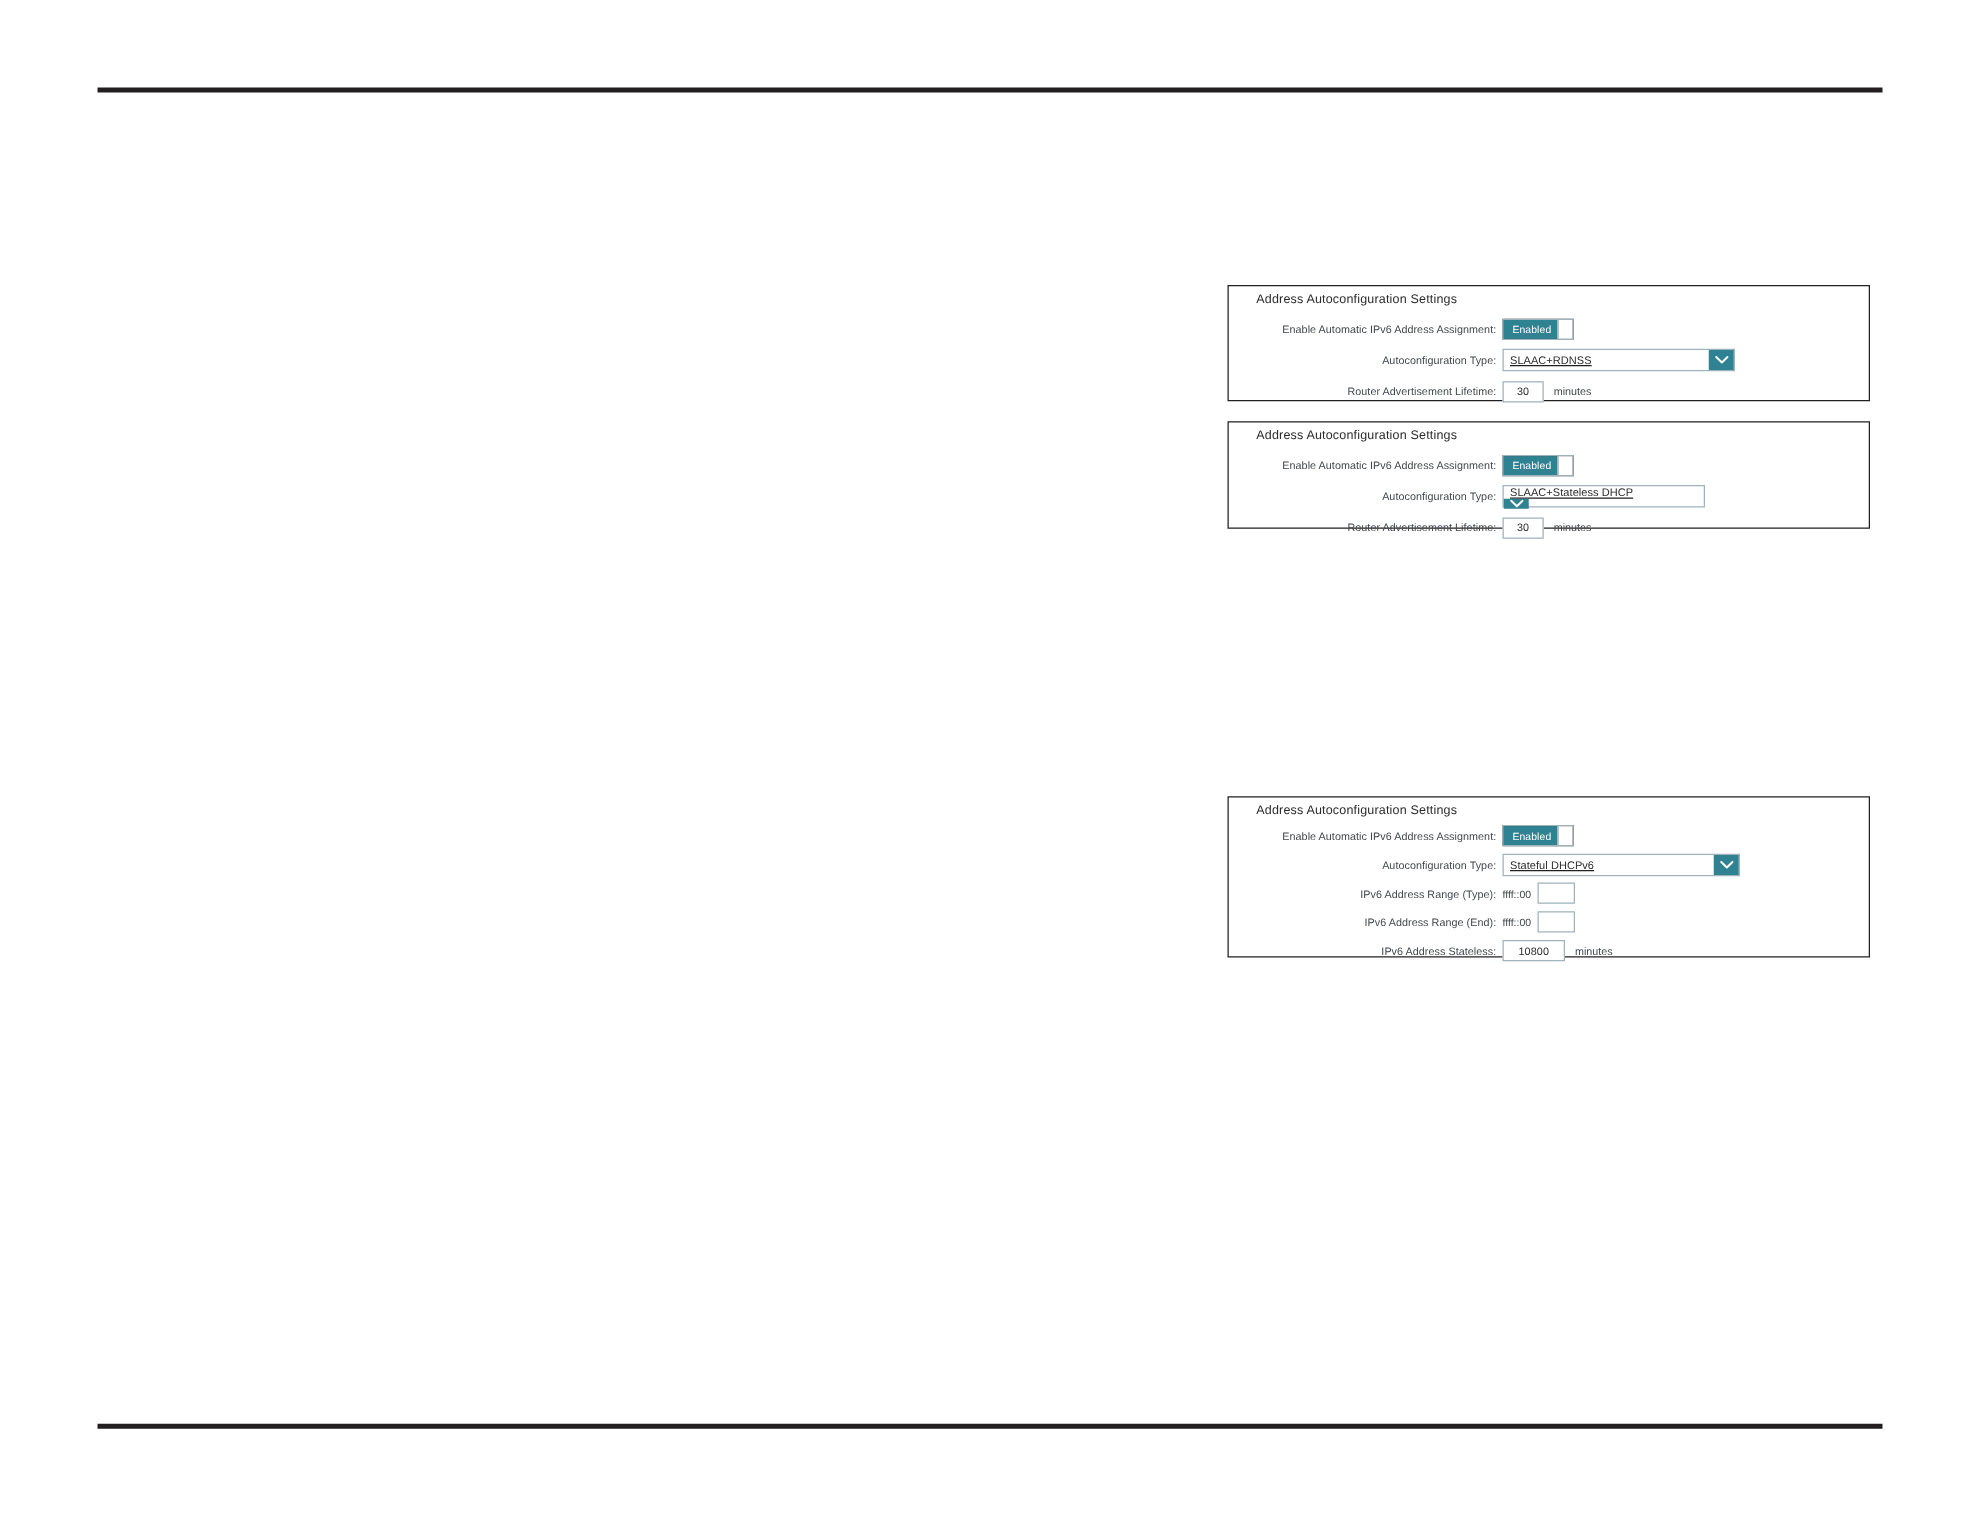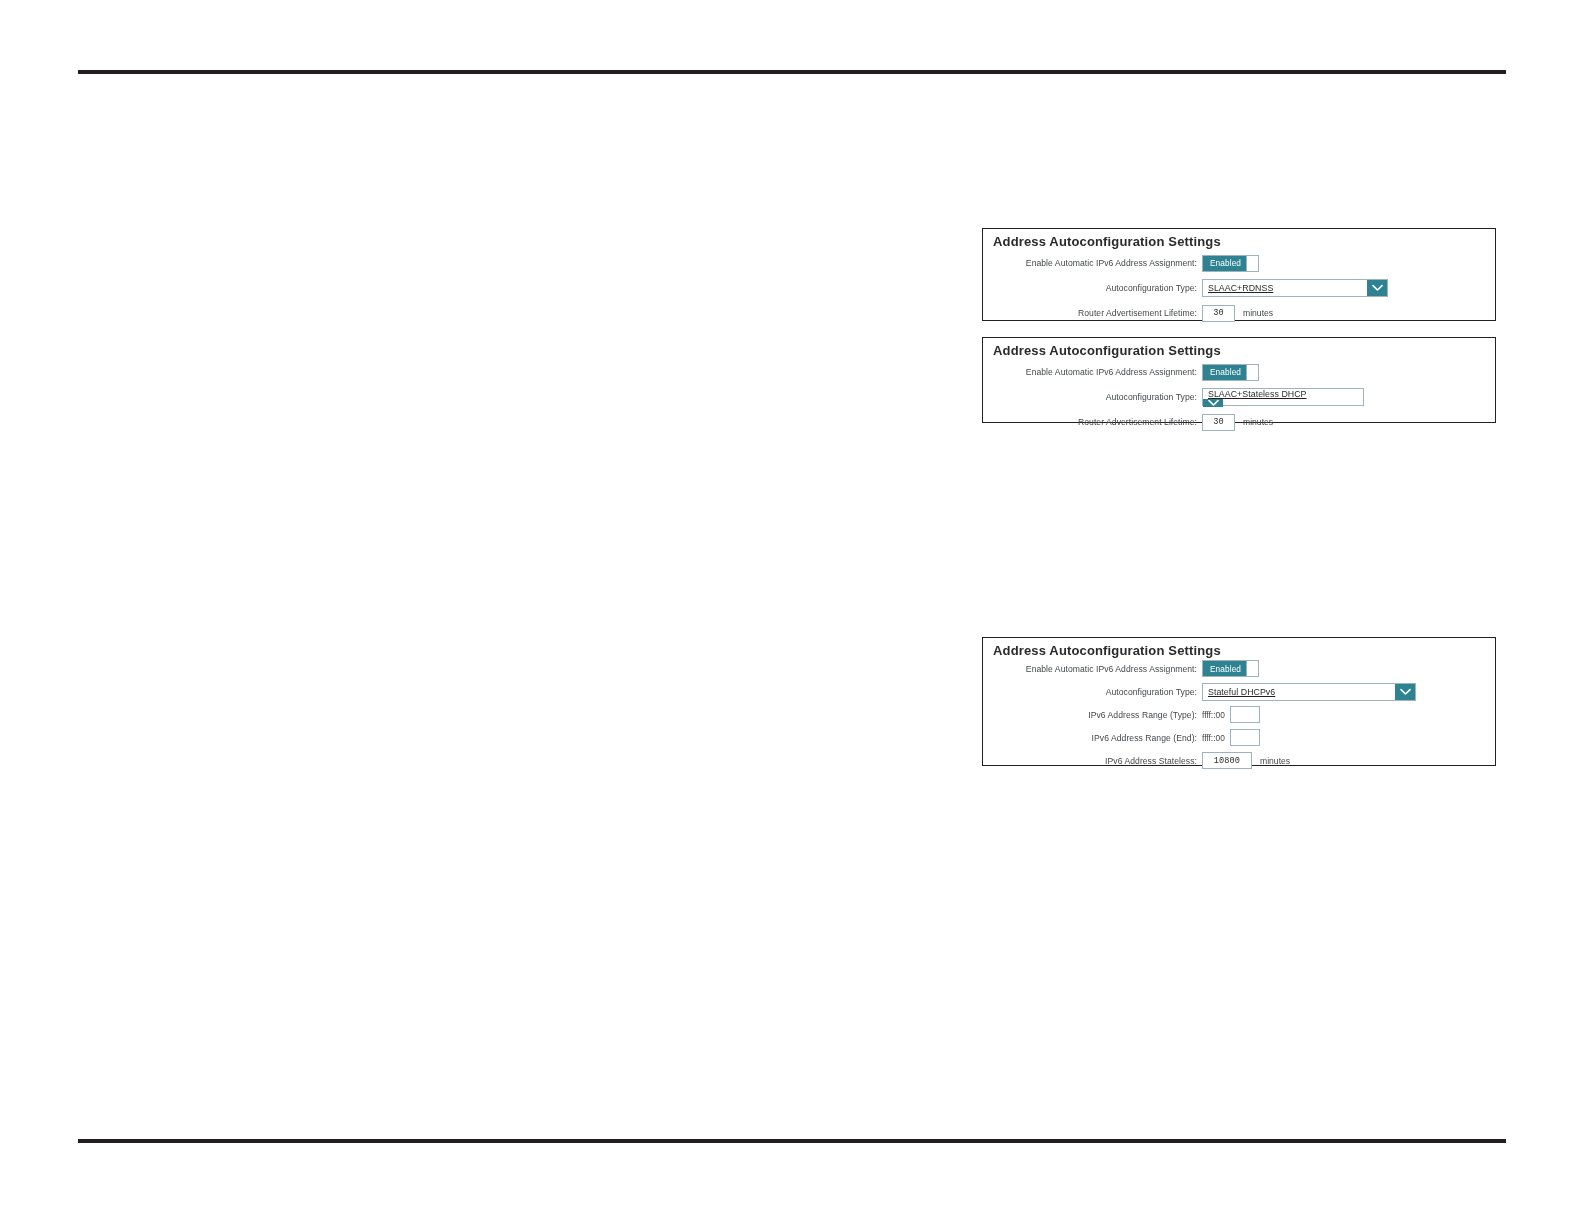--- a/index.html
+++ b/index.html
@@ -31,24 +31,24 @@
   
   .panel {
     position: absolute;
     box-sizing: border-box;
     border: 1px solid #231f20;
     background: #ffffff;
   }
 
   .panel-title {
     position: absolute;
-    left: 10px;
+    left: 22px;
     top: 5px;
-    font-size: 13px;
-    font-weight: bold;
+    font-size: 10px;
+    font-weight: normal;
     color: #2b2b2b;
     letter-spacing: 0.15px;
     white-space: nowrap;
   }
 
   .rows {
     position: absolute;
     left: 0;
     right: 0;
     top: 23px;
@@ -152,21 +152,20 @@
     display: inline-flex;
     align-items: center;
     justify-content: center;
     height: 17px;
     box-sizing: border-box;
     border: 1px solid #9fb3bb;
     background: #ffffff;
     font-size: 8.6px;
     color: #2c2c2c;
     letter-spacing: 0.1px;
-    font-family: Liberation Mono, monospace;
   }
 
   .unit {
     font-size: 8.6px;
     color: #44484b;
     margin-left: 8px;
     white-space: nowrap;
   }
 
   .prefix {
@@ -290,21 +289,21 @@
             <span>Enabled</span>
           </div>
           <div class="knob"></div>
         </div>
       </div>
     </div>
 
     <div class="frow">
       <div class="flabel">Autoconfiguration Type:</div>
       <div class="fctl">
-        <div class="select" style="width:214px;">
+        <div class="select" style="width:190px;">
           <div class="value">Stateful DHCPv6</div>
           <div class="arrow">
             <svg width="11" height="8" viewBox="0 0 11 8" aria-hidden="true">
               <path d="M1 1.6 L5.5 6 L10 1.6" fill="none" stroke="#ffffff" stroke-width="1.6" stroke-linecap="round" stroke-linejoin="round"></path>
             </svg>
           </div>
         </div>
       </div>
     </div>
 

